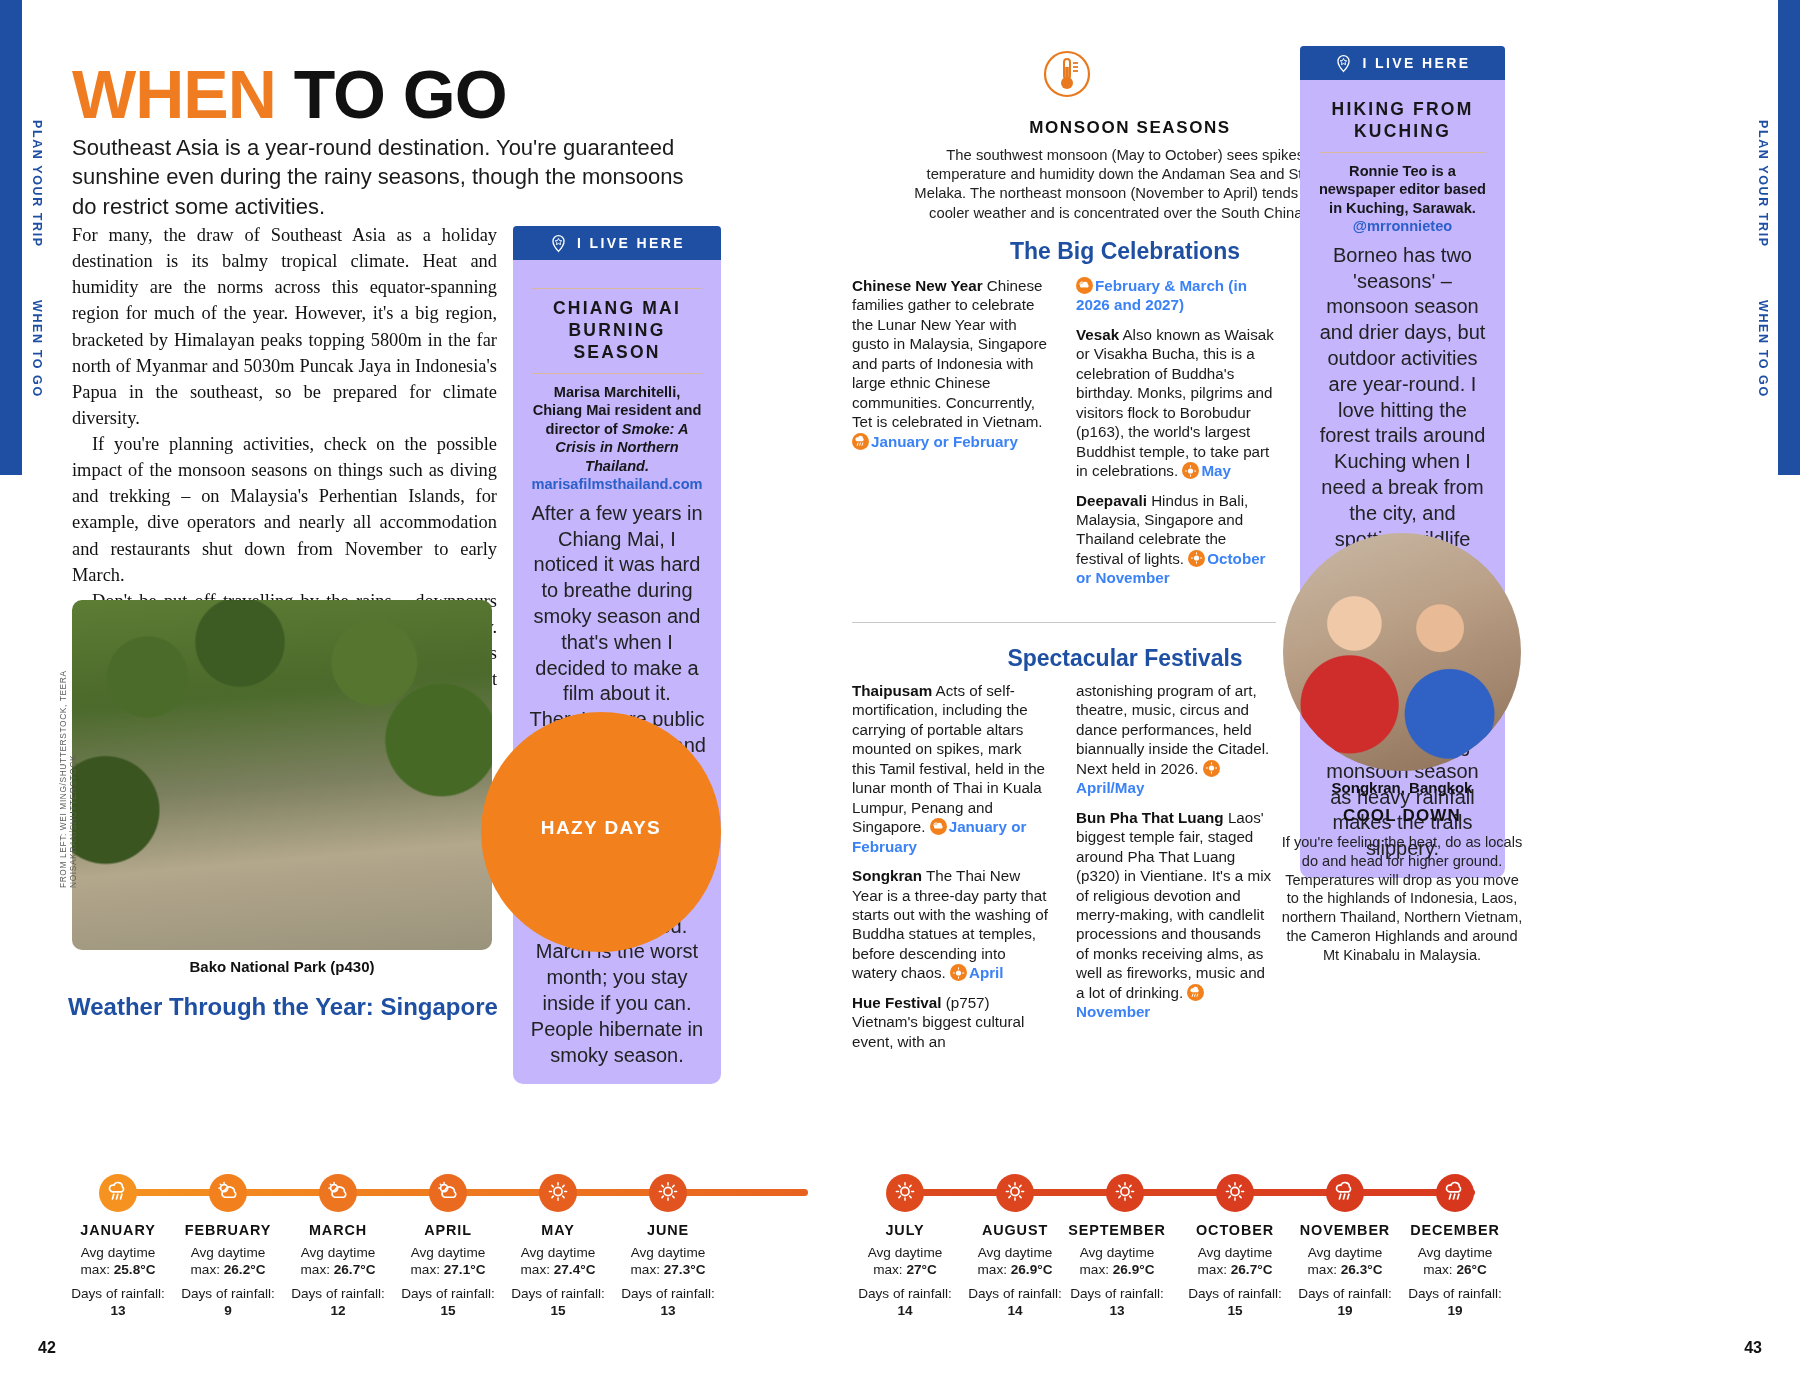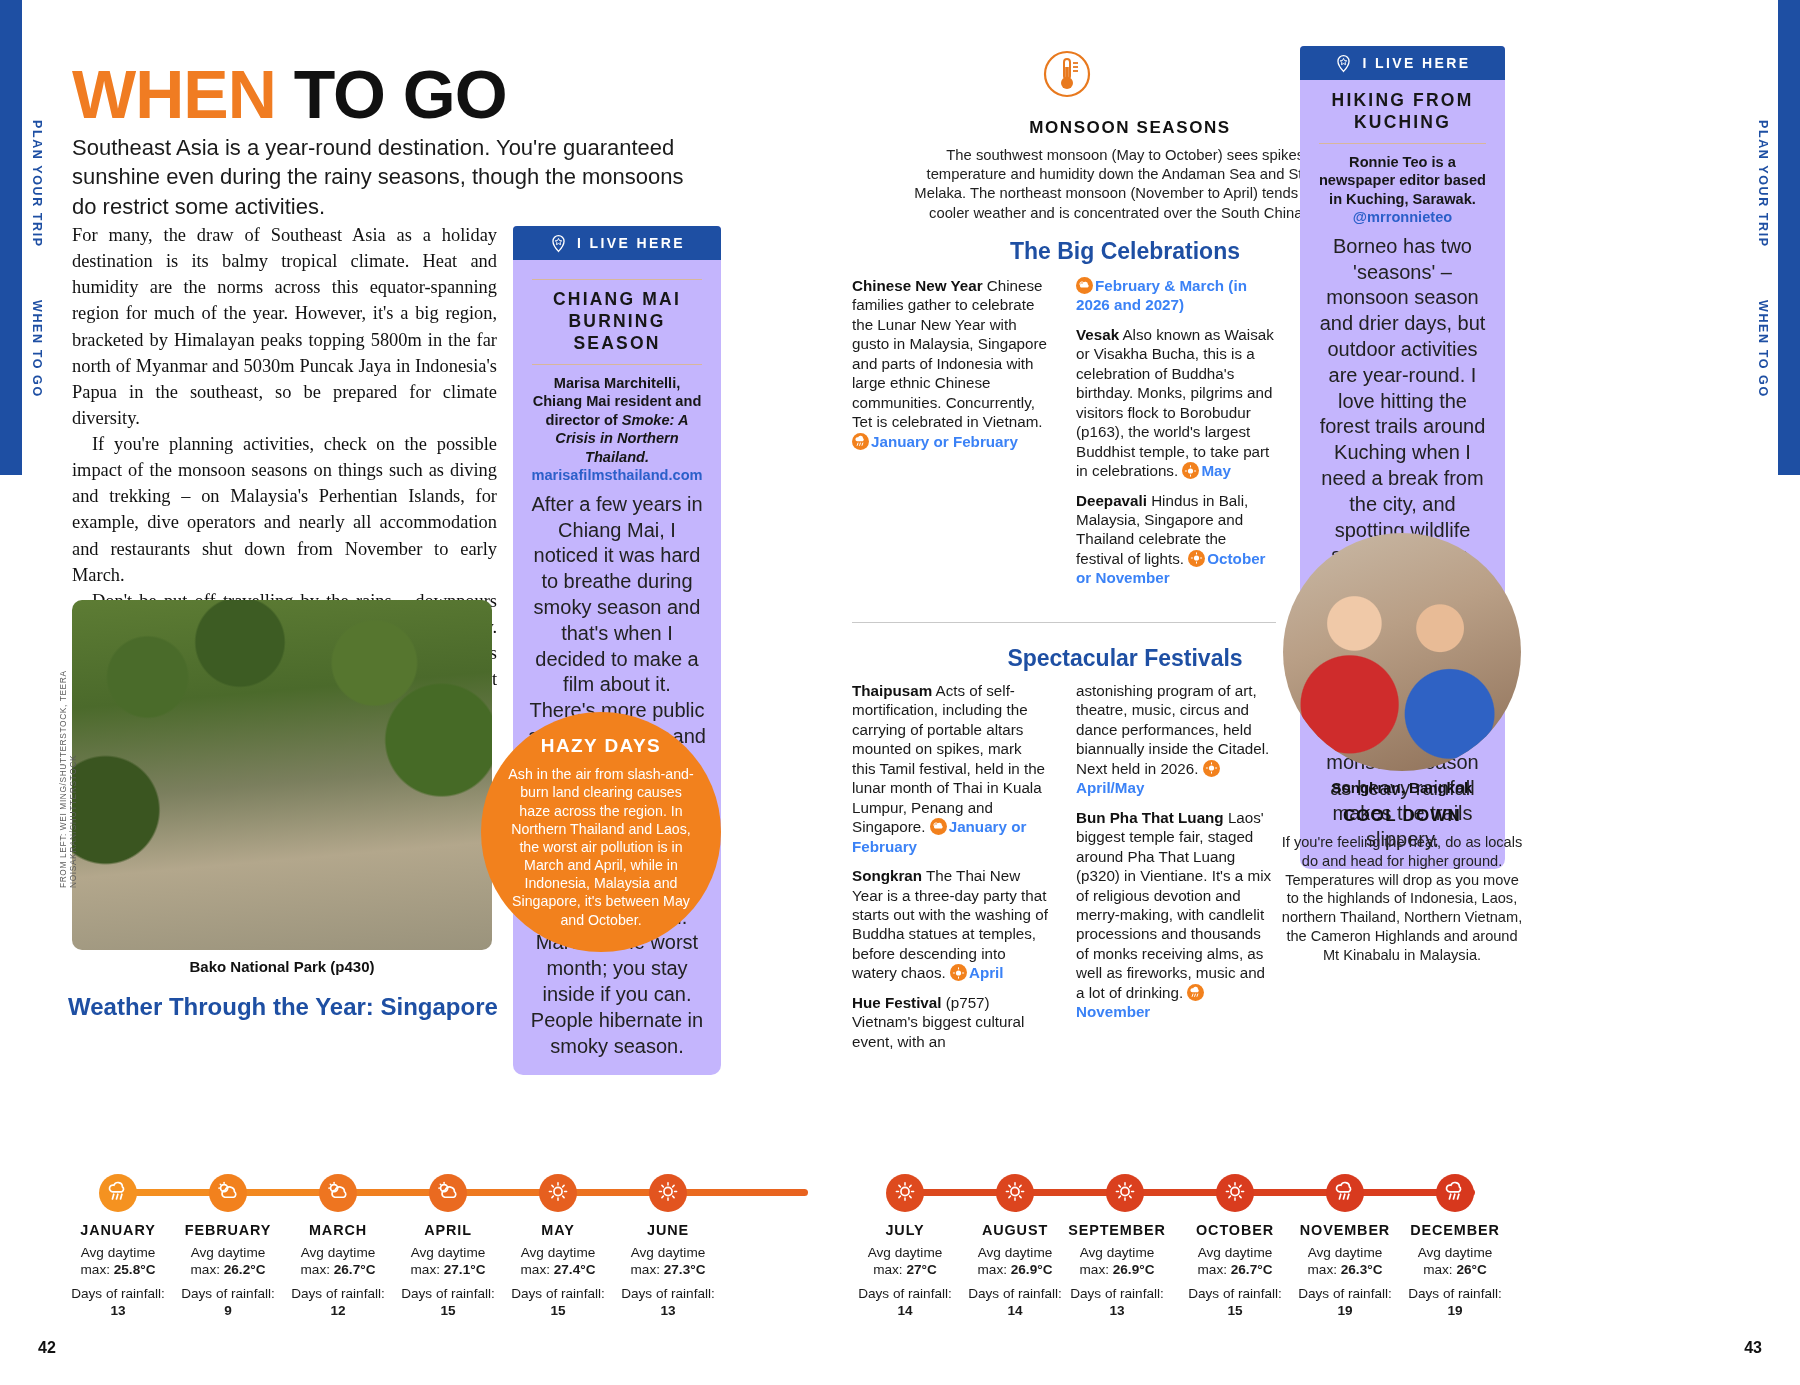--- a/index.html
+++ b/index.html
@@ -64,21 +64,21 @@
     border-radius: 4px 4px 10px 10px;
     overflow: hidden;
   }
   .ilh-header {
     background: #1e4fa3; color: #fff;
     height: 34px; display: flex; align-items: center; justify-content: center;
     gap: 9px;
     font-size: 14px; font-weight: bold; letter-spacing: 2.4px;
   }
   .ilh-pin { width: 19px; height: 19px; display: block; }
-  .ilh-inner { padding: 10px 15px 16px; text-align: center; }
+  .ilh-inner { padding: 19px 15px 16px; text-align: center; }
   .ilh-rule { height: 1px; background: #d8b79a; margin: 9px 4px; }
   .ilh-title {
     font-size: 17.5px; font-weight: bold; color: #171717;
     letter-spacing: 2.2px; line-height: 1.25; text-transform: uppercase;
   }
   .ilh-byline {
     font-size: 14.6px; font-weight: bold; color: #171717;
     line-height: 1.27; margin-top: 2px;
   }
   .ilh-byline .ital { font-style: italic; }
@@ -234,21 +234,20 @@
     </div>
 
     <div class="photo" style="left:72px; top:600px; width:420px; height:350px;">
       <div class="jungle"></div>
     </div>
     <div class="credit" style="left:58px; top:608px; height:280px;">FROM LEFT: WEI MING/SHUTTERSTOCK, TEERA NOISAKRAN/SHUTTERSTOCK</div>
     <div class="photo-caption" style="left:72px; top:958px; width:420px;">Bako National Park (p430)</div>
 
     <div class="hazy" style="left:481px; top:712px;">
       <div class="hazy-title">HAZY DAYS</div>
-      <div class="hazy-body">Ash in the air from slash-and-burn land clearing causes haze across the region. In Northern Thailand and Laos, the worst air pollution is in March and April, while in Indonesia, Malaysia and Singapore, it's between May and October.</div>
     </div>
 
     <div class="wt-title" style="left:68px; top:993px;">Weather Through the Year: Singapore</div>
 
     <div class="folio folio-left">42</div>
   </div>
 
   <div class="page page-right">
 
     <div class="side-tab side-tab-right"></div>

